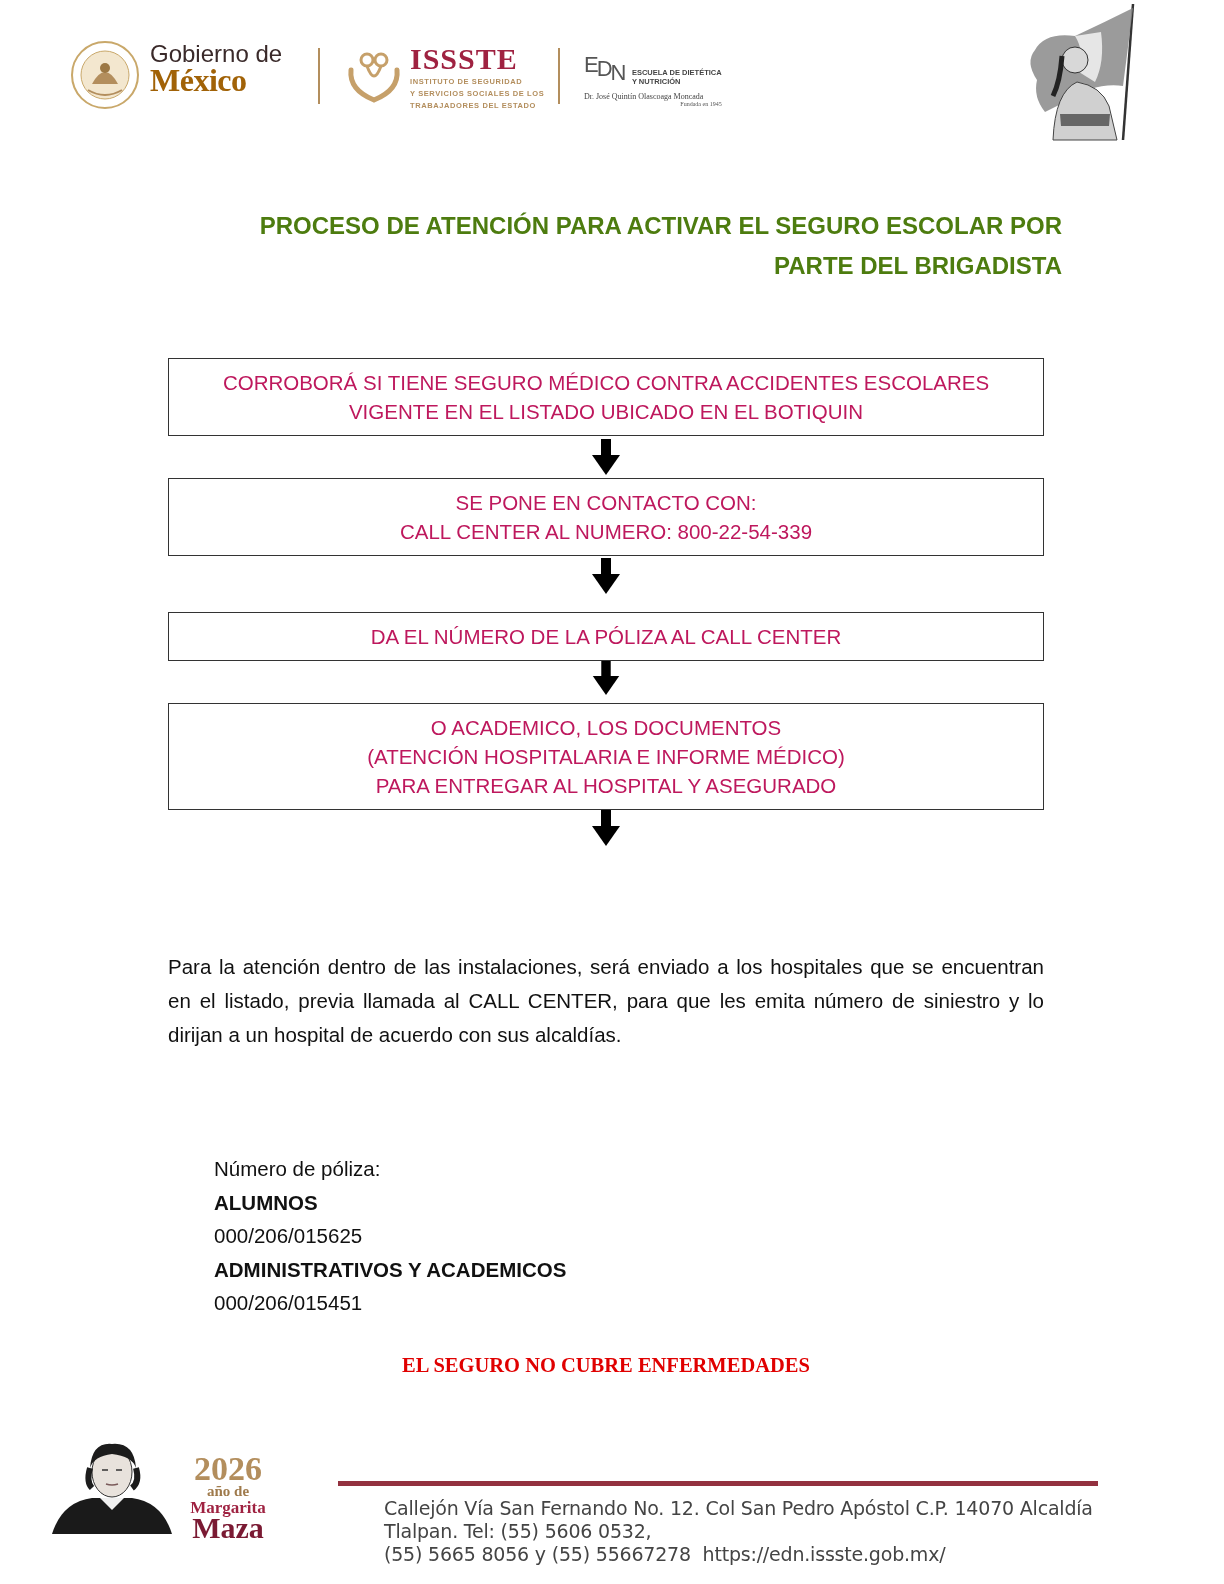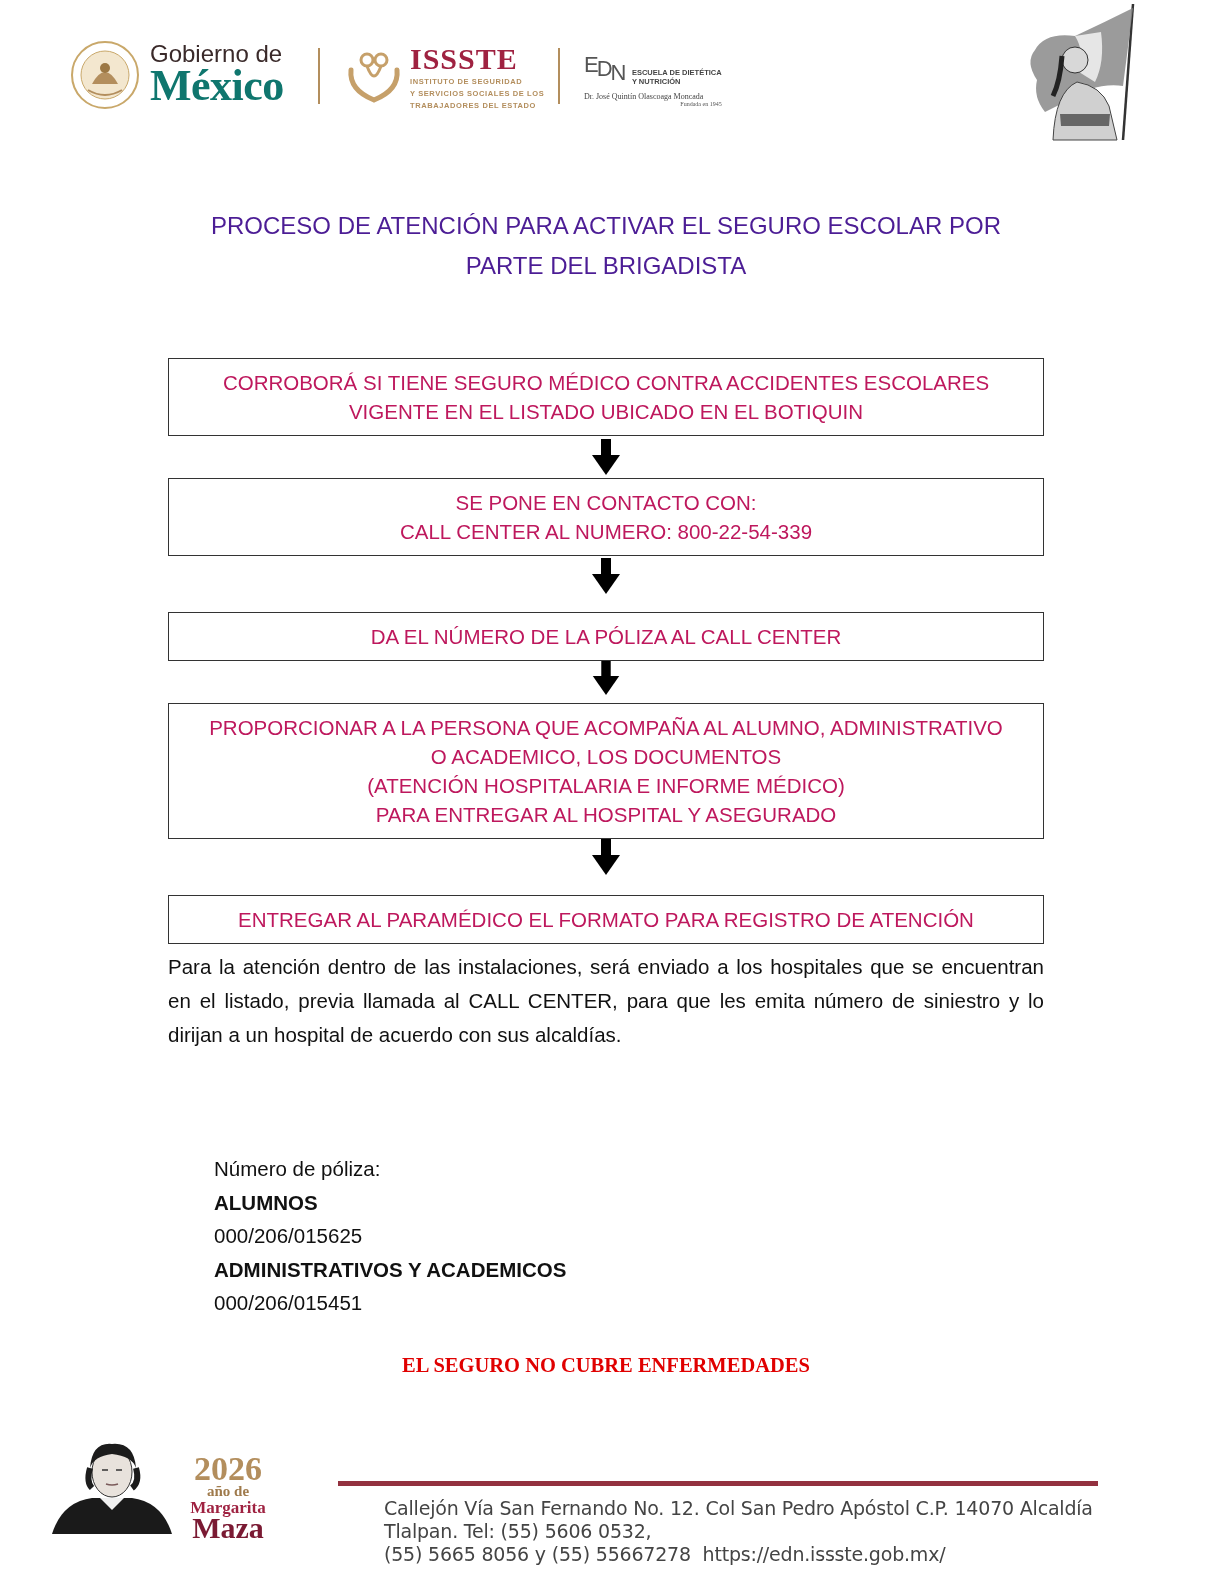--- a/index.html
+++ b/index.html
@@ -4,37 +4,37 @@
 <style>
   html, body { margin: 0; padding: 0; background: #ffffff; }
   body { width: 1224px; height: 1584px; position: relative; overflow: hidden;
          font-family: "Liberation Sans", "DejaVu Sans", sans-serif; color: #111; }
 
   
   .header { position: absolute; left: 0; top: 0; width: 1076px; height: 150px; }
   .seal { position: absolute; left: 70px; top: 40px; width: 70px; height: 70px; }
   .gob-text { position: absolute; left: 150px; top: 42px; line-height: 1; }
   .gob-small { font-family: "Liberation Sans", sans-serif; font-size: 24px; color: #3a2a2a; display: block; }
-  .gob-big { font-family: "Liberation Serif", serif; font-size: 44px; font-weight: bold; color: #0f766e; display: block; margin-top: -2px; letter-spacing: -0.5px; }
+  .gob-big { font-family: "Liberation Serif", serif; font-size: 32px; font-weight: bold; color: #a16207; display: block; margin-top: -2px; letter-spacing: -0.5px; }
   .vsep { position: absolute; top: 48px; width: 2px; height: 56px; background: #b38e5d; }
   .issste-hands { position: absolute; left: 345px; top: 46px; width: 58px; height: 58px; }
   .issste-text { position: absolute; left: 410px; top: 44px; }
   .issste-name { font-family: "Liberation Serif", serif; font-weight: bold; font-size: 30px; color: #9f2241; letter-spacing: 1px; line-height: 1; display: block; }
   .issste-sub { font-size: 7.5px; color: #b38e5d; font-weight: bold; letter-spacing: 0.6px; line-height: 9px; display: block; margin-top: 3px; }
   .edn { position: absolute; left: 584px; top: 52px; }
   .edn-mark { font-family: "Liberation Sans", sans-serif; font-size: 22px; color: #555; letter-spacing: -2px; display: inline-block; vertical-align: top; }
   .edn-mark .n { position: relative; top: 8px; }
   .edn-school { display: inline-block; vertical-align: top; font-size: 7.5px; color: #444; line-height: 9px; margin-left: 3px; margin-top: 16px; font-weight: bold; }
   .edn-dr { font-family: "Liberation Serif", serif; font-size: 8px; color: #444; display: block; margin-top: 6px; }
   .edn-founded { font-family: "Liberation Serif", serif; font-size: 6px; color: #555; display: block; text-align: right; }
   .heroine { position: absolute; left: 1005px; top: 2px; width: 140px; height: 140px; }
 
   
-  .title { position: absolute; left: 150px; top: 206px; width: 912px; text-align: center;
-           font-size: 24px; font-weight: normal; line-height: 40px; color: #4c1d95; }
+  .title { position: absolute; left: 150px; top: 206px; width: 912px; text-align: right;
+           font-size: 24px; font-weight: bold; line-height: 40px; color: #4d7c0f; }
 
   
   .flow { position: absolute; left: 168px; top: 358px; width: 876px; }
   .step { box-sizing: border-box; width: 876px; border: 1.3px solid #333; text-align: center;
           font-size: 20.5px; line-height: 29px; color: #be185d; padding: 9px 4px; }
   .step span { display: block; }
   .arrow { width: 876px; display: flex; justify-content: center; }
   .arrow svg { display: block; }
 
   
@@ -138,33 +138,29 @@
   <div class="step">
     <span>DA EL NÚMERO DE LA PÓLIZA AL CALL CENTER</span>
   </div>
   <div class="arrow" style="height:42px;">
     <svg width="28" height="34" viewBox="0 0 28 36">
       <rect x="9" y="0" width="10" height="18" fill="#000"></rect>
       <polygon points="0,16 28,16 14,36" fill="#000"></polygon>
     </svg>
   </div>
   <div class="step">
-    <span>PROPORCIONAR A LA PERSONA QUE ACOMPAÑA AL ALUMNO, ADMINISTRATIVO</span>
     <span>O ACADEMICO, LOS DOCUMENTOS</span>
     <span>(ATENCIÓN HOSPITALARIA E INFORME MÉDICO)</span>
     <span>PARA ENTREGAR AL HOSPITAL Y ASEGURADO</span>
   </div>
   <div class="arrow" style="height:56px;">
     <svg width="28" height="36" viewBox="0 0 28 36">
       <rect x="9" y="0" width="10" height="18" fill="#000"></rect>
       <polygon points="0,16 28,16 14,36" fill="#000"></polygon>
     </svg>
-  </div>
-  <div class="step">
-    <span>ENTREGAR AL PARAMÉDICO EL FORMATO PARA REGISTRO DE ATENCIÓN</span>
   </div>
 </div>
 
 <div class="para">Para la atención dentro de las instalaciones, será enviado a los hospitales que se encuentran en el listado, previa llamada al CALL CENTER, para que les emita número de siniestro y lo dirijan a un hospital de acuerdo con sus alcaldías.</div>
 
 <div class="policy">
   <div>Número de póliza:</div>
   <div class="b">ALUMNOS</div>
   <div>000/206/015625</div>
   <div class="b">ADMINISTRATIVOS Y ACADEMICOS</div>

